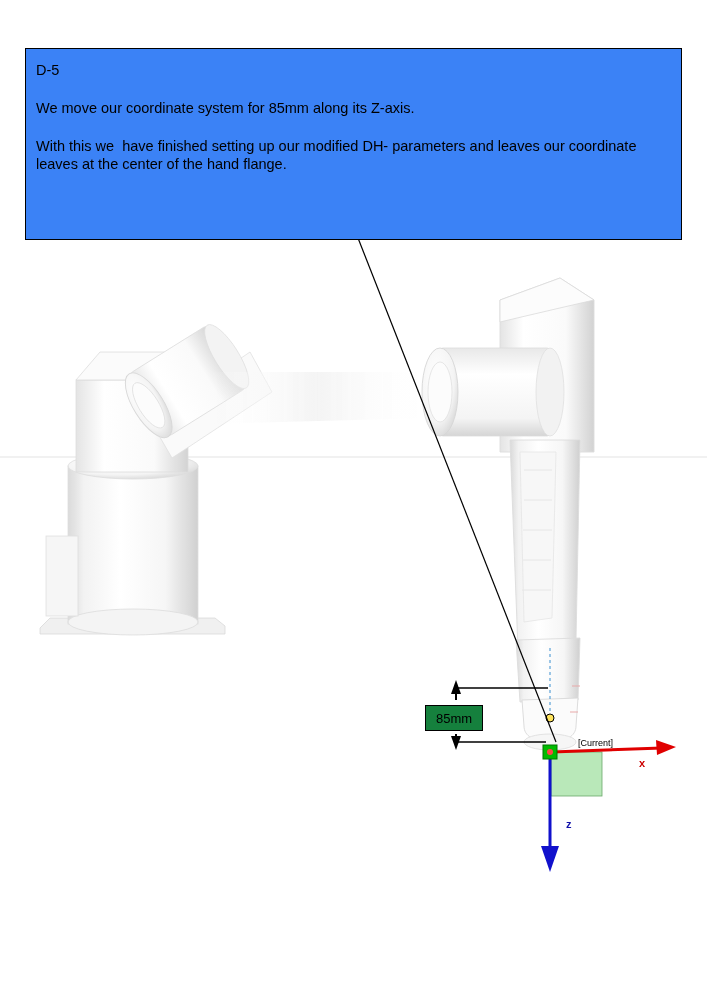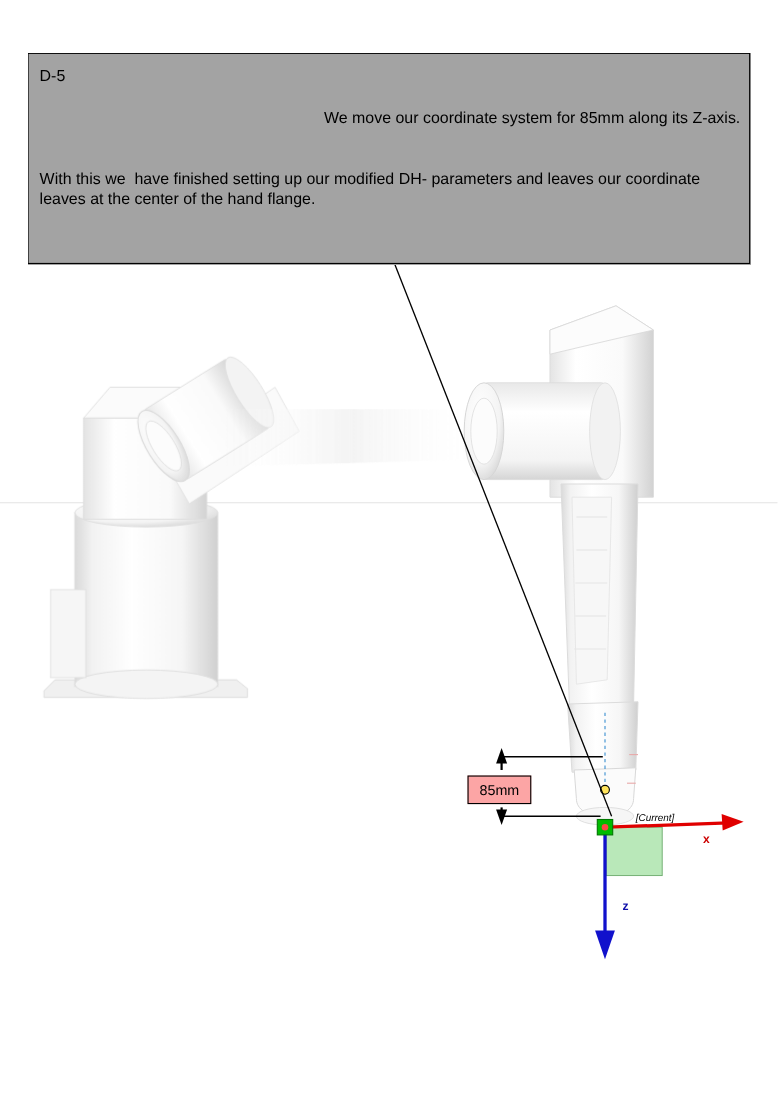--- a/index.html
+++ b/index.html
@@ -15,53 +15,53 @@
     overflow: hidden;
   }
 
   
   .note-box {
     position: absolute;
     left: 25px;
     top: 48px;
     width: 657px;
     height: 192px;
-    background: #a3a3a3;
+    background: #3b82f6;
     border: 1px solid #000000;
     box-sizing: border-box;
     padding: 12px 8px 8px 10px;
   }
   .note-line {
     font-size: 14.5px;
     color: #000000;
     line-height: 1.25;
     white-space: pre-wrap;
   }
   .note-title { margin-bottom: 20px; }
-  .note-p1 { margin-bottom: 37px; text-align: right; }
+  .note-p1 { margin-bottom: 20px; }
   .note-p2 { margin-bottom: 26px; }
   .note-code { margin-bottom: 0; }
 
   
   .scene {
     position: absolute;
     left: 0;
     top: 0;
     width: 707px;
     height: 1000px;
   }
 
   
   .dim-label {
     position: absolute;
     left: 425px;
     top: 705px;
     width: 58px;
     height: 26px;
-    background: #fca5a5;
+    background: #15803d;
     border: 1px solid #000000;
     box-sizing: border-box;
     font-size: 13px;
     color: #000000;
     display: flex;
     align-items: center;
     justify-content: center;
   }
 
   
@@ -71,21 +71,20 @@
     font-weight: bold;
   }
   .axis-label.x { left: 639px; top: 757px; color: #cc0000; }
   .axis-label.z { left: 566px; top: 818px; color: #1111aa; }
   .current-label {
     position: absolute;
     left: 578px;
     top: 738px;
     font-size: 9px;
     color: #000000;
-    font-style: italic;
   }
 </style>
 </head>
 <body>
 
 <div class="scene">
   <svg width="707" height="1000" viewBox="0 0 707 1000">
     <defs>
       <linearGradient id="metalV" x1="0" y1="0" x2="1" y2="0">
         <stop offset="0%" stop-color="#d9d9d9"></stop>

